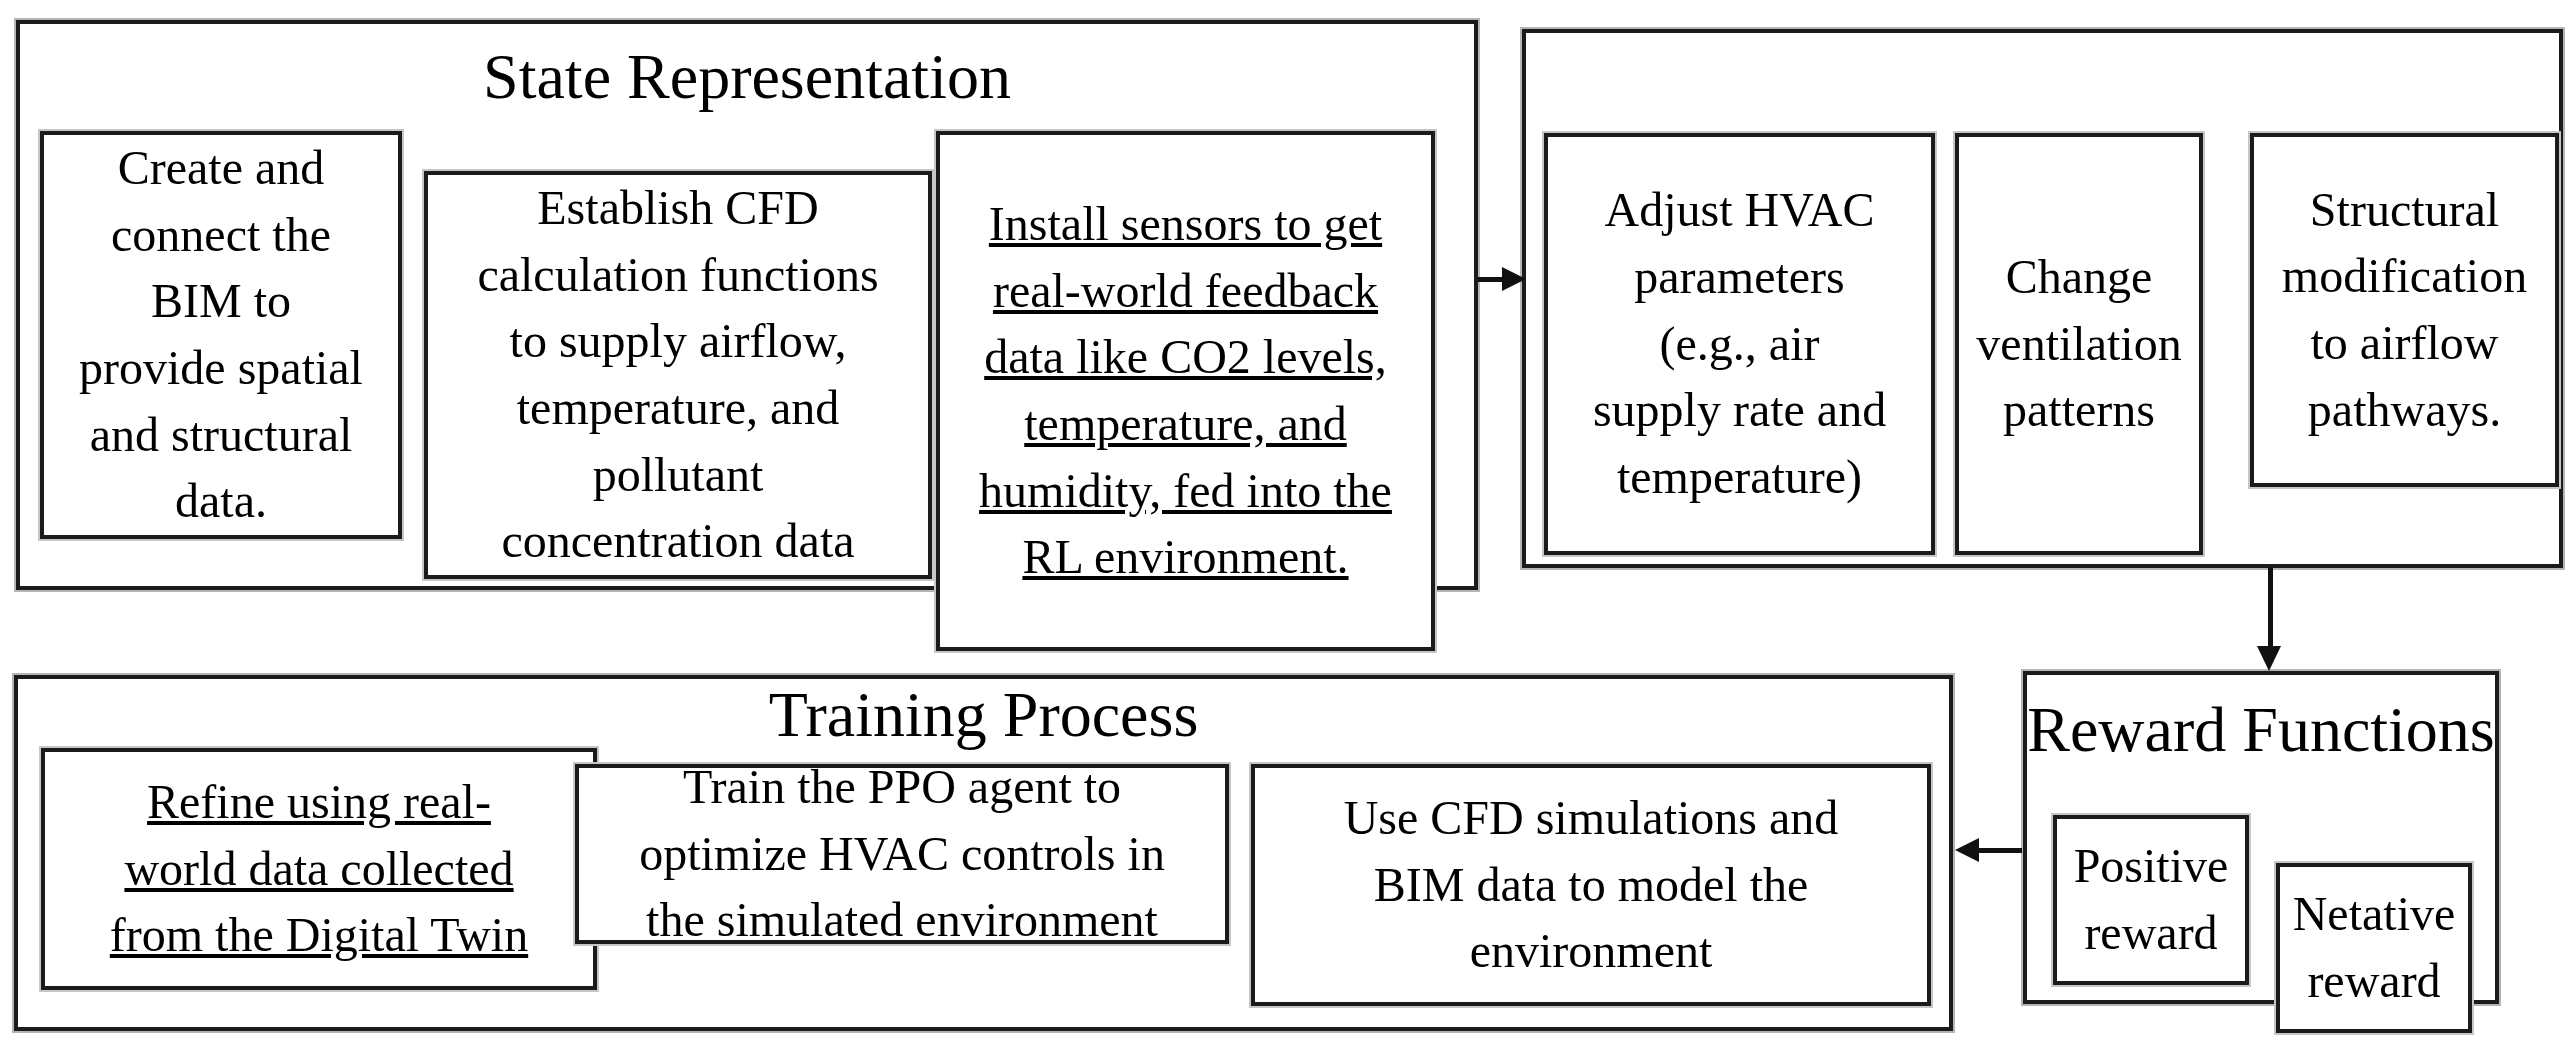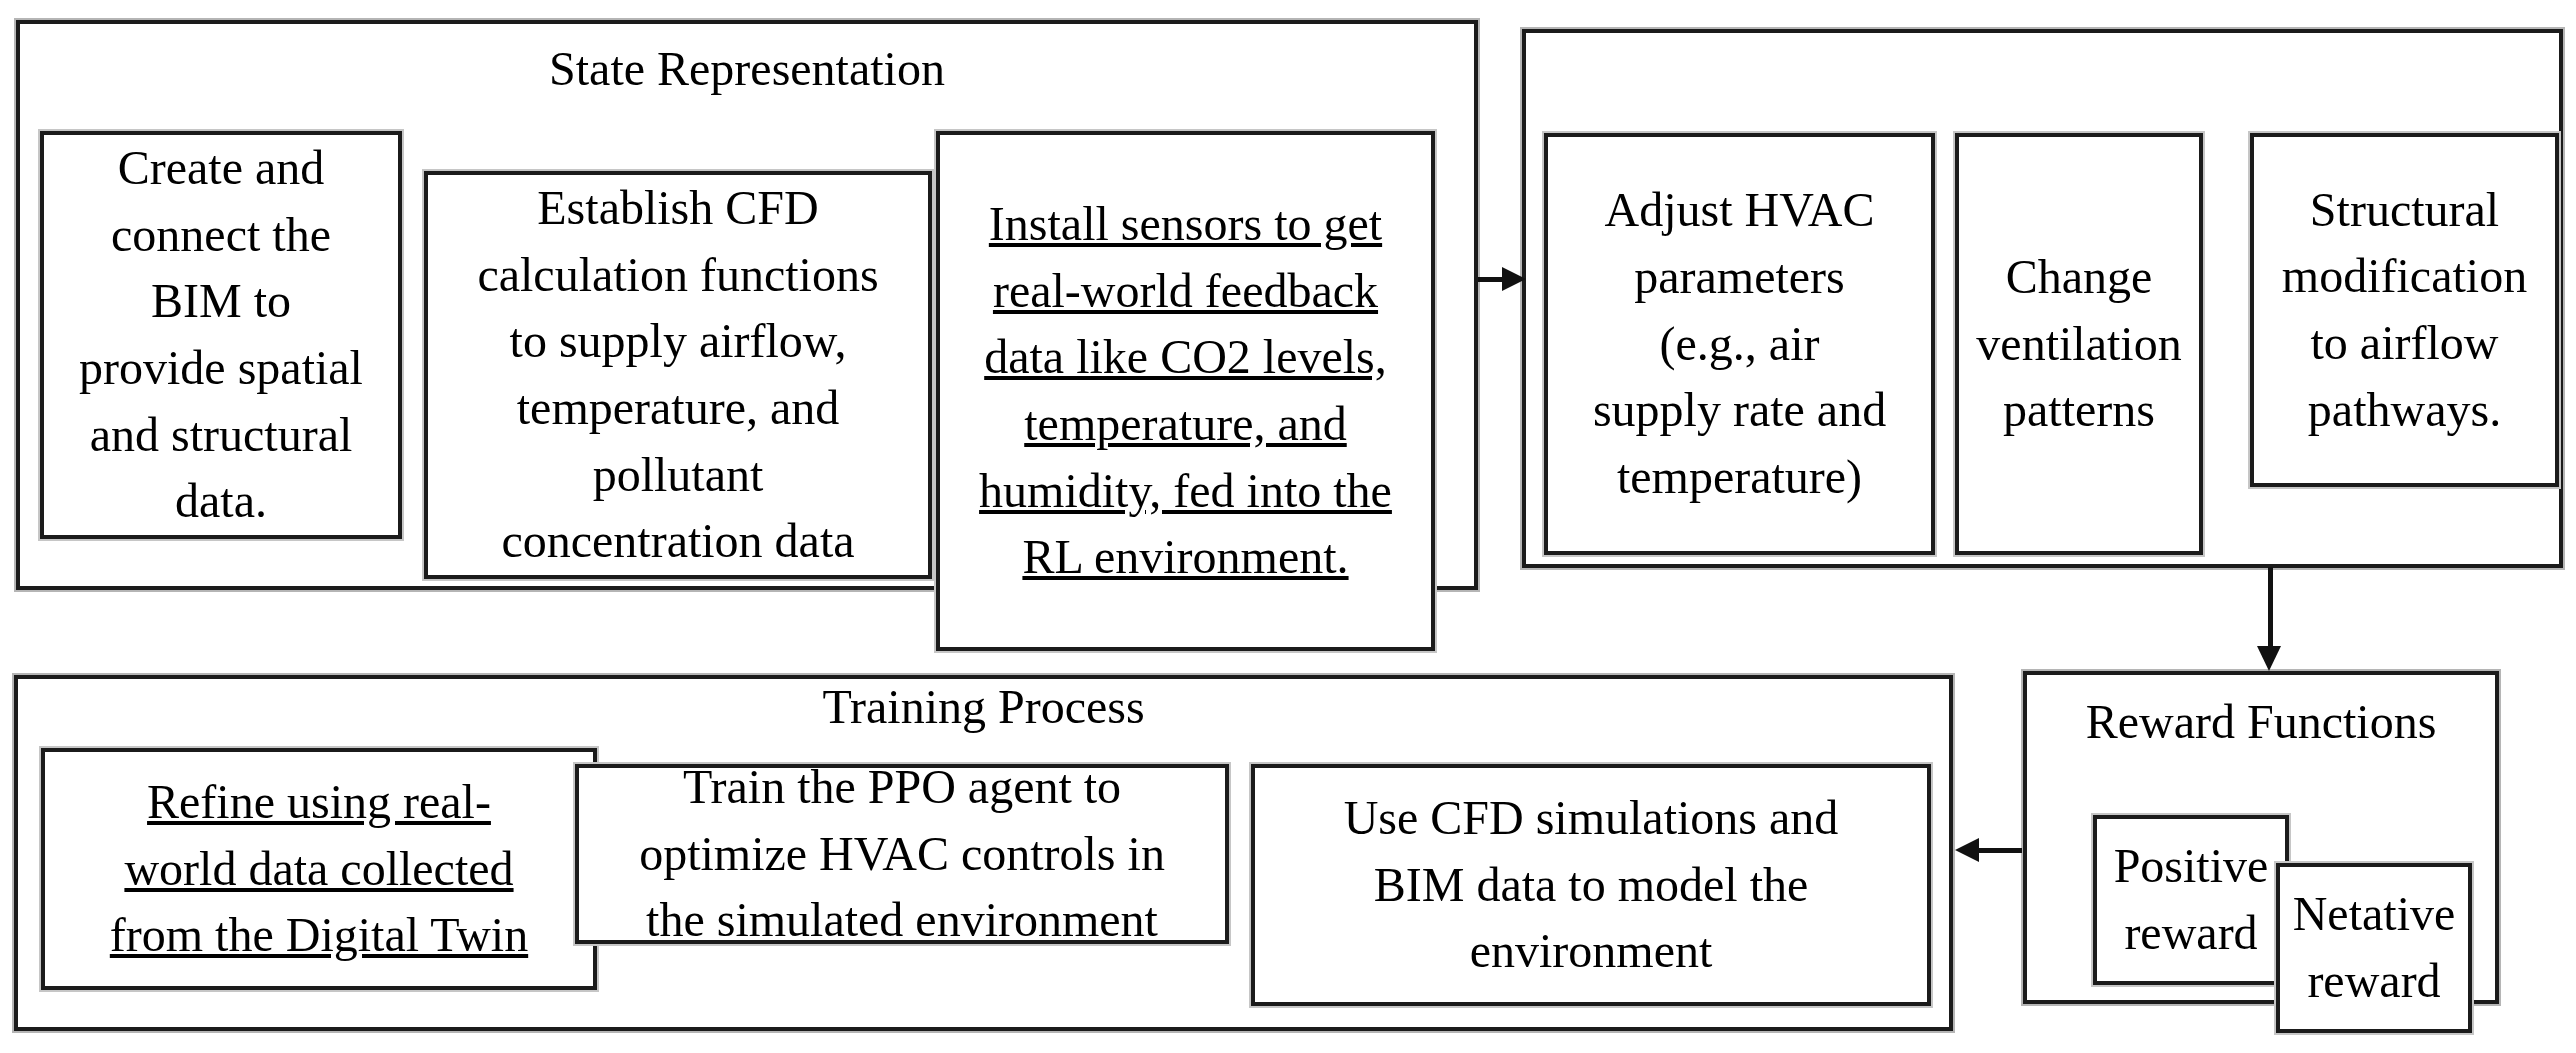--- a/index.html
+++ b/index.html
@@ -32,21 +32,21 @@
   }
   .ibox .txt {
     white-space: pre;
     font-size: 48px;
     line-height: 1.39;
     color: #000000;
   }
   .gtitle {
     position: absolute;
     text-align: center;
-    font-size: 48px;
+    font-size: 64px;
     line-height: 1.0;
     color: #000000;
     white-space: pre;
   }
   .aline { position: absolute; background: #111111; }
   .ahead { position: absolute; width: 0; height: 0; }
   .ahead.right { border-top: 12px solid transparent; border-bottom: 12px solid transparent; border-left: 24px solid #111111; }
   .ahead.left  { border-top: 12px solid transparent; border-bottom: 12px solid transparent; border-right: 24px solid #111111; }
   .ahead.down  { border-left: 12.6px solid transparent; border-right: 12.6px solid transparent; border-top: 25px solid #111111; }
 </style>
@@ -119,21 +119,21 @@
   </div>
   <div class="ibox" style="left:1251px; top:764px; width:680px; height:242px;">
     <span class="txt">Use CFD simulations and
 BIM data to model the
 environment</span>
   </div>
 
   <div class="gbox" style="left:2023px; top:671px; width:476px; height:333px;"></div>
   <div class="gtitle" style="left:2023px; top:698px; width:476px;">Reward Functions</div>
 
-  <div class="ibox" style="left:2053px; top:815px; width:196px; height:170px;margin-left:40px;">
+  <div class="ibox" style="left:2053px; top:815px; width:196px; height:170px;">
     <span class="txt">Positive
 reward</span>
   </div>
   <div class="ibox" style="left:2276px; top:863px; width:196px; height:170px;">
     <span class="txt">Netative
 reward</span>
   </div>
 
   <div>
     <div class="aline" style="left:1478px; top:277px; width:28px; height:4.6px;"></div>

